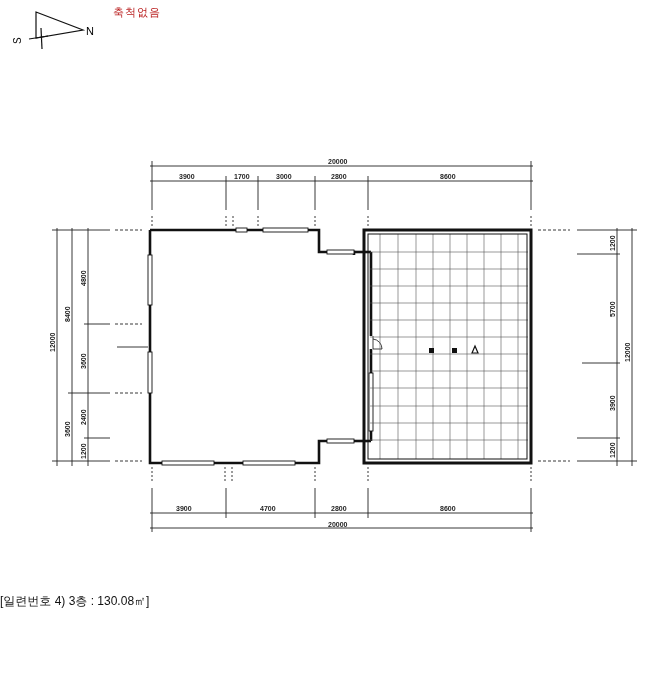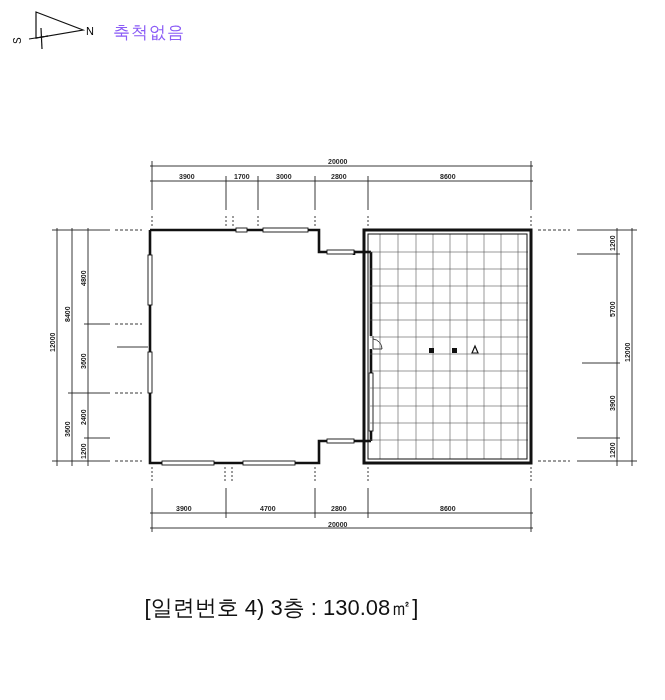--- a/index.html
+++ b/index.html
@@ -1,19 +1,19 @@
 <!DOCTYPE html>
 <html><head>
 <meta charset="utf-8">
 <style>
   html,body{margin:0;padding:0;background:#ffffff;}
   body{width:665px;height:700px;position:relative;overflow:hidden;font-family:"DejaVu Sans",sans-serif;}
-  .scale-note{position:absolute;left:113px;top:21px;font-size:17px;color:#8b5cf6;letter-spacing:1px;font-family:"DejaVu Sans",sans-serif;}
+  .scale-note{position:absolute;left:113px;top:5px;font-size:11px;color:#b91c1c;letter-spacing:1px;font-family:"DejaVu Sans",sans-serif;}
   .plan{position:absolute;left:0;top:0;width:665px;height:700px;}
-  .caption{position:absolute;left:0;width:563px;top:593px;text-align:center;font-size:22px;color:#111;font-family:"Liberation Sans",sans-serif;}
+  .caption{position:absolute;left:0;width:563px;top:593px;text-align:left;font-size:12px;color:#111;font-family:"Liberation Sans",sans-serif;}
   .dim{font-family:"Liberation Sans",sans-serif;font-size:7px;fill:#222;font-weight:bold;}
 </style>
 </head>
 <body>
 
 <svg class="plan" viewBox="0 0 665 700" xmlns="http://www.w3.org/2000/svg">
 
   <g stroke="#111" stroke-width="1.2" fill="none">
     <polygon points="36,12 83,30 36,38"></polygon>
     <line x1="29" y1="39" x2="48" y2="36"></line>

